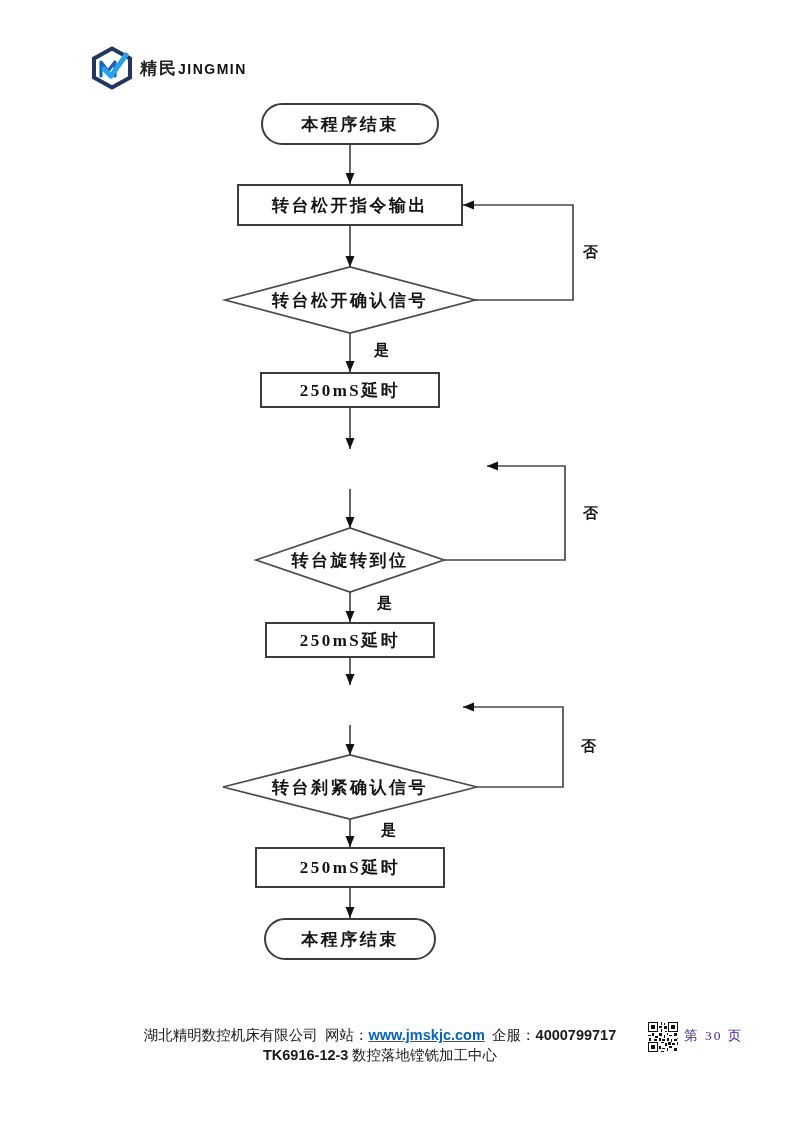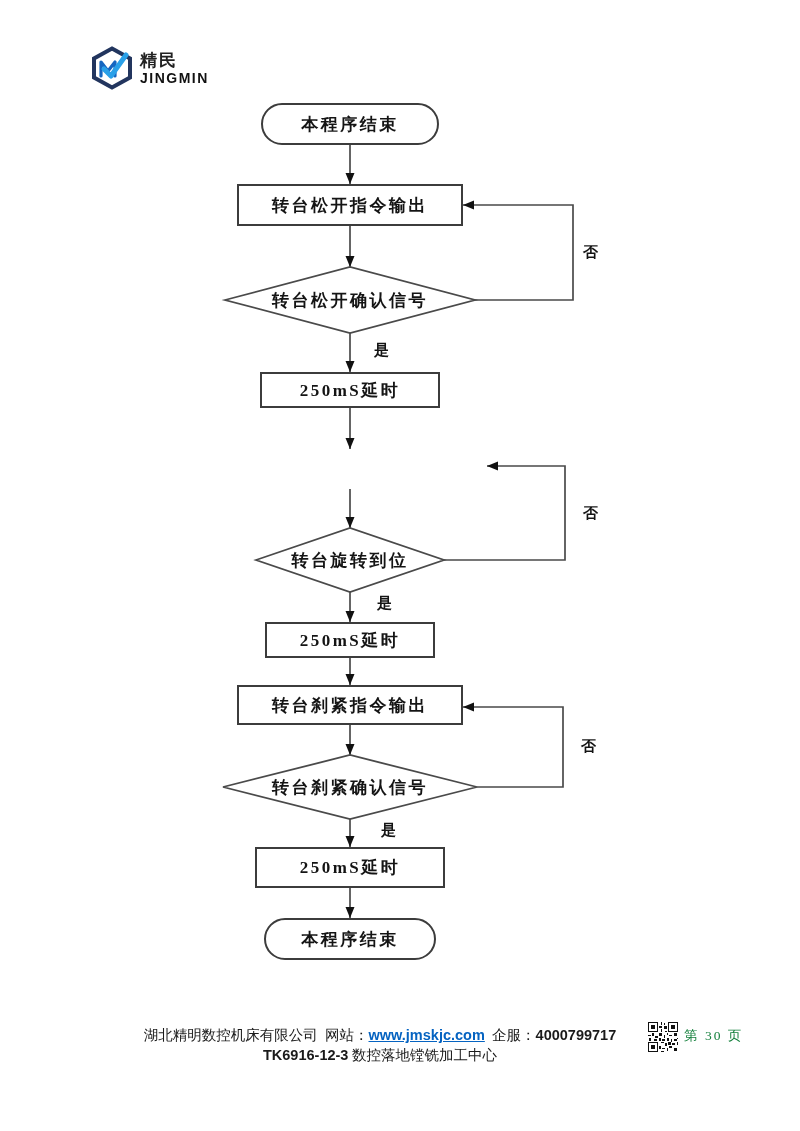--- a/index.html
+++ b/index.html
@@ -8,21 +8,21 @@
     width:800px;height:1131px;
     margin:0 auto;
     background:#ffffff;
     font-family:"Liberation Serif","DejaVu Serif",serif;
     color:#161616;
     overflow:hidden;
   }
 
   
   .logo{position:absolute;left:90px;top:46px;display:flex;align-items:center;gap:6px;}
-  .logo-text{display:flex;flex-direction:column;line-height:1;}
+  .logo-text{display:flex;line-height:1;}
   .logo-cn{font-family:"Liberation Sans","DejaVu Sans",sans-serif;font-weight:bold;font-size:17px;color:#222;letter-spacing:2px;}
   .logo-en{font-family:"Liberation Sans","DejaVu Sans",sans-serif;font-weight:bold;font-size:14px;color:#111;letter-spacing:1.5px;margin-top:2px;}
 
   
   .node{
     position:absolute;
     display:flex;align-items:center;justify-content:center;
     background:#fff;
     border:2px solid #3c3c3c;
     box-sizing:border-box;
@@ -50,21 +50,21 @@
     text-align:center;font-size:14.5px;color:#1a1a1a;white-space:nowrap;
   }
   .footer-link{
     font-family:Liberation Sans, sans-serif;
     color:#0563c1;font-weight:bold;text-decoration:underline;cursor:pointer;
   }
   .footer-phone,.footer-model{
     font-family:"Liberation Sans","DejaVu Sans",sans-serif;font-weight:bold;color:#1a1a1a;
   }
   .qr{position:absolute;left:648px;top:1022px;width:30px;height:30px;}
-  .page-indicator{position:absolute;left:684px;top:1027px;font-size:13.5px;color:#15803d;letter-spacing:2px;white-space:nowrap;}
+  .page-indicator{position:absolute;left:684px;top:1027px;font-size:13.5px;color:#4c1d95;letter-spacing:2px;white-space:nowrap;}
 </style>
 </head>
 <body>
 
 <div class="page">
 
   <div class="logo">
     <svg width="44" height="44" viewBox="0 0 44 44">
       <polygon points="22,2.5 40,12.5 40,31.5 22,41.5 4,31.5 4,12.5" fill="#ffffff" stroke="#22355e" stroke-width="4"></polygon>
       <path d="M11,30 L11,16 L18,25 L25,16 L25,30" fill="none" stroke="#1565c0" stroke-width="3.2" stroke-linecap="round" stroke-linejoin="round"></path>
@@ -111,21 +111,20 @@
 
   <div class="diamond-label" style="left:225px;top:267px;width:250px;height:66px;">转台松开确认信号</div>
 
   <div class="node" style="left:260px;top:372px;width:180px;height:36px;">250mS延时</div>
 
 
   <div class="diamond-label" style="left:256px;top:528px;width:188px;height:64px;">转台旋转到位</div>
 
   <div class="node" style="left:265px;top:622px;width:170px;height:36px;">250mS延时</div>
 
-  <div class="node" style="left:237px;top:685px;width:226px;height:40px;">转台刹紧指令输出</div>
 
   <div class="diamond-label" style="left:223px;top:755px;width:254px;height:64px;">转台刹紧确认信号</div>
 
   <div class="node" style="left:255px;top:847px;width:190px;height:41px;">250mS延时</div>
 
   <div class="node terminator" style="left:264px;top:918px;width:172px;height:42px;">本程序结束</div>
 
   <div class="branch-label" style="left:374px;top:341px;">是</div>
   <div class="branch-label" style="left:377px;top:594px;">是</div>
   <div class="branch-label" style="left:381px;top:821px;">是</div>

